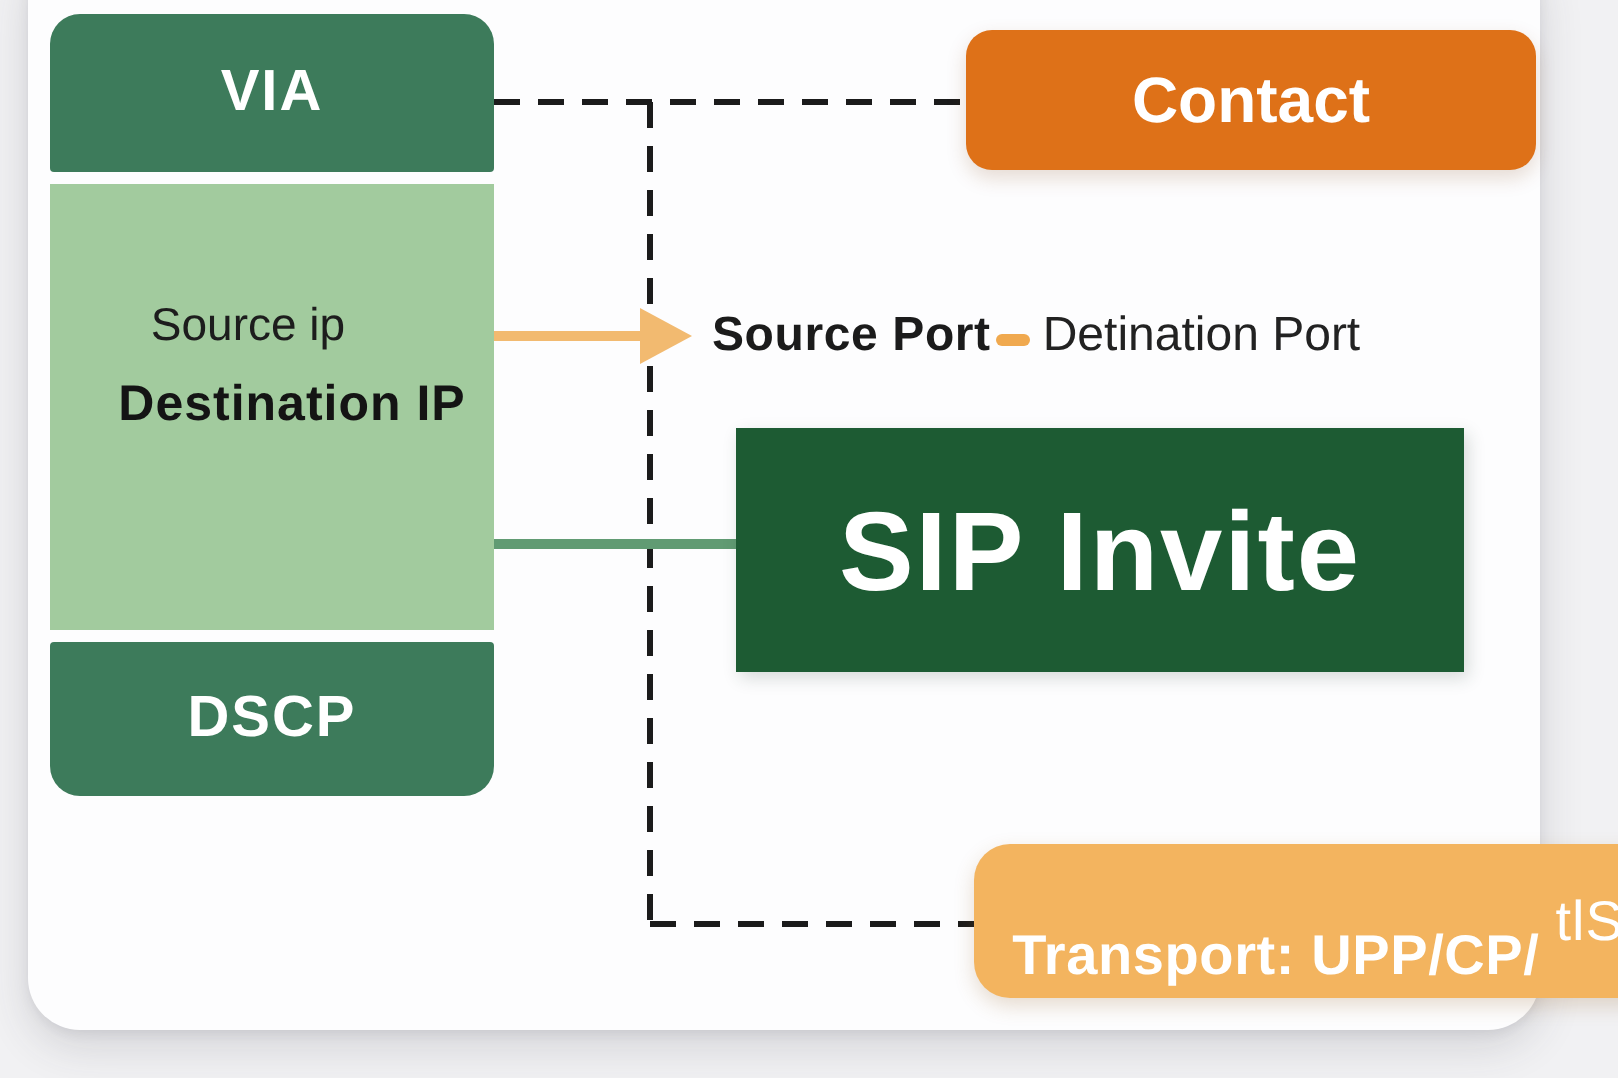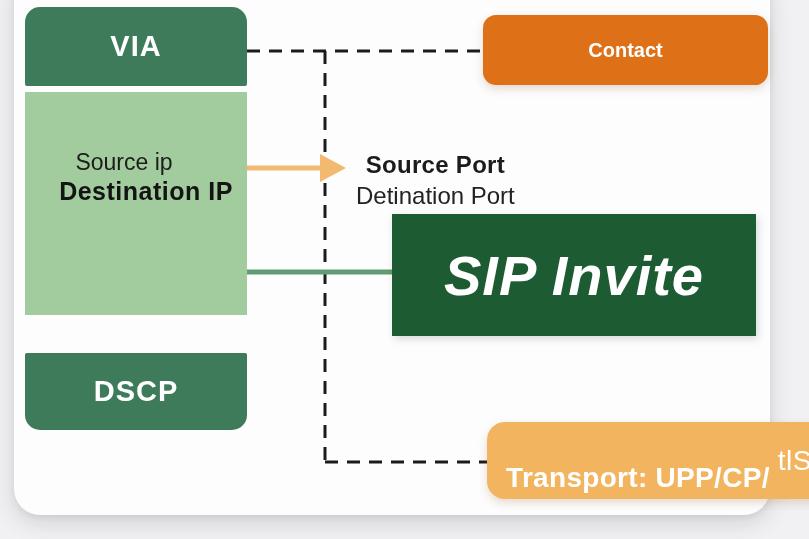--- a/index.html
+++ b/index.html
@@ -42,21 +42,20 @@
   .seg-body {
     top: 92px;
     height: 223px;
     background: #a2cb9e;
   }
   .seg-dscp {
     top: 321px;
     height: 77px;
     background: #3d7b5b;
     border-radius: 2px 2px 15px 15px;
-    margin-top: 32px;
   }
   .seg-label {
     color: #ffffff;
     font-size: 29px;
     font-weight: 700;
     letter-spacing: 1px;
   }
   .packet-fields {
     position: absolute;
     left: 25px;
@@ -70,20 +69,21 @@
     font-size: 23px;
     color: #1d1d1d;
     padding-right: 44px;
     line-height: 28px;
   }
   .field-dest-ip {
     display: block;
     font-size: 25px;
     font-weight: 700;
     color: #141414;
+    margin-top: 11px;
     letter-spacing: 0.5px;
     line-height: 30px;
   }
   
   .connectors {
     position: absolute;
     left: 0; top: 0;
     width: 809px;
     height: 539px;
     z-index: 2;
@@ -95,66 +95,64 @@
     left: 483px;
     top: 15px;
     width: 285px;
     height: 70px;
     background: #de7118;
     border-radius: 13px;
     display: flex;
     align-items: center;
     justify-content: center;
     color: #ffffff;
-    font-size: 20px;
+    font-size: 32px;
     font-weight: 700;
     box-shadow: 0 4px 10px rgba(120,60,10,0.18);
     z-index: 3;
   }
   
   .ports-row {
     position: absolute;
     left: 356px;
     top: 151px;
     height: 34px;
     display: flex;
     align-items: center;
     font-size: 24px;
     color: #1b1b1b;
     z-index: 3;
     white-space: nowrap;
-    flex-direction: column;
   }
   .ports-source { font-weight: 700; letter-spacing: 0.3px; }
   .ports-dash {
     width: 17px;
     height: 6px;
     background: #f0a94f;
     border-radius: 3px;
     margin: 3px 6px 0 3px;
   }
   .ports-dest { font-weight: 400; color: #222222; }
   
   .sip-box {
     position: absolute;
-    left: 392px;
+    left: 368px;
     top: 214px;
     width: 364px;
     height: 122px;
     background: #1d5b33;
     display: flex;
     align-items: center;
     justify-content: center;
     color: #ffffff;
     font-size: 56px;
     font-weight: 700;
     letter-spacing: 1px;
     box-shadow: 2px 3px 8px rgba(40,60,50,0.18);
     z-index: 3;
-    font-style: italic;
   }
   
   .transport-box {
     position: absolute;
     left: 487px;
     top: 422px;
     width: 344px;
     height: 77px;
     background: #f3b45f;
     border-radius: 18px;

